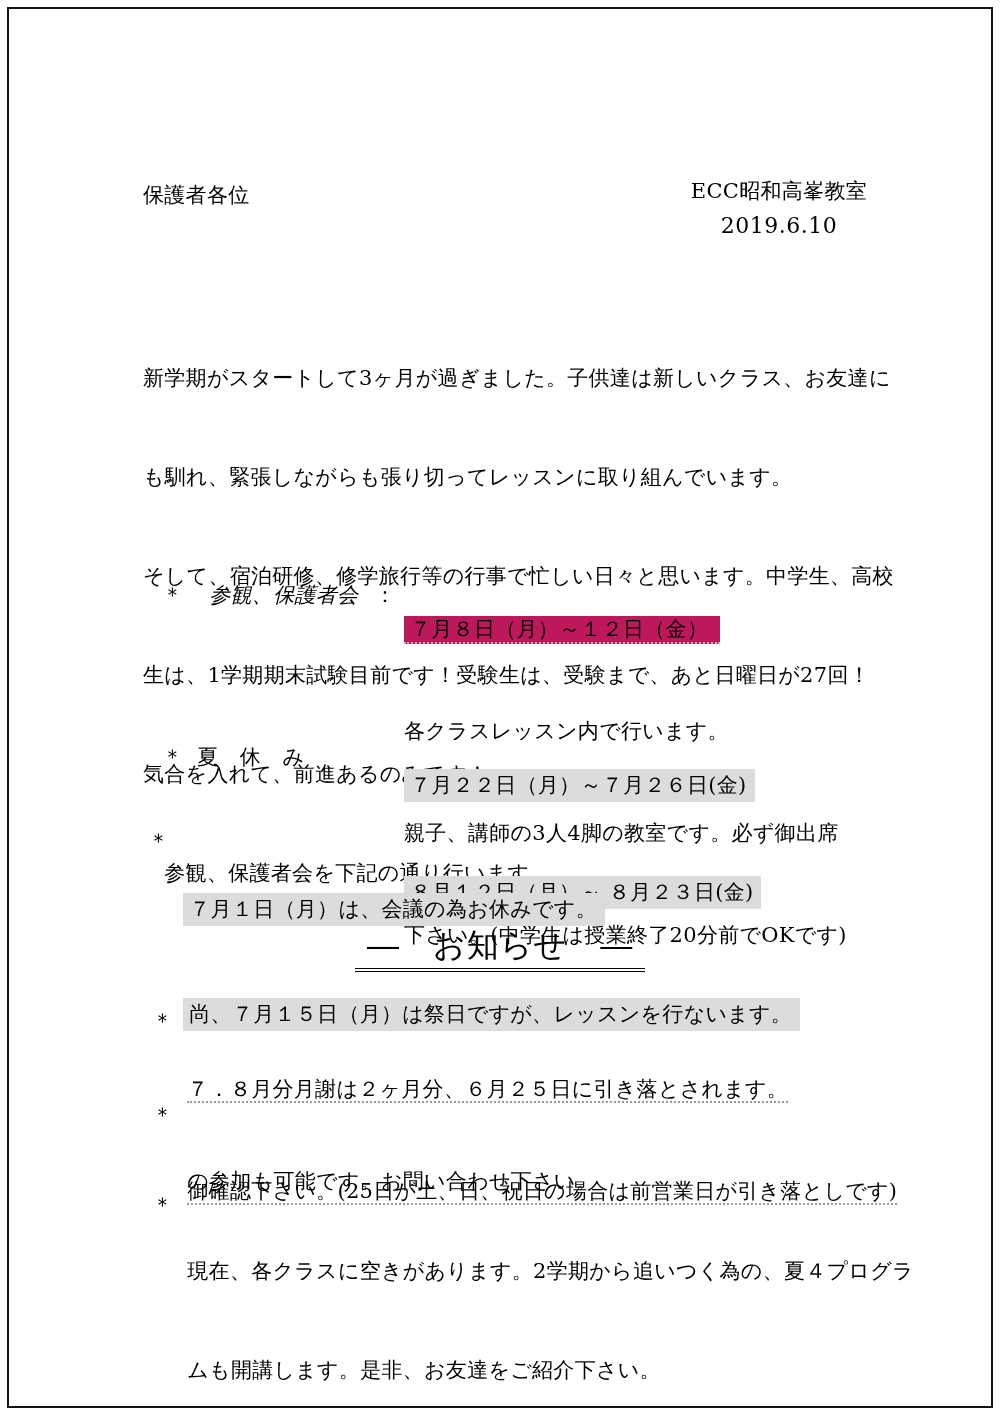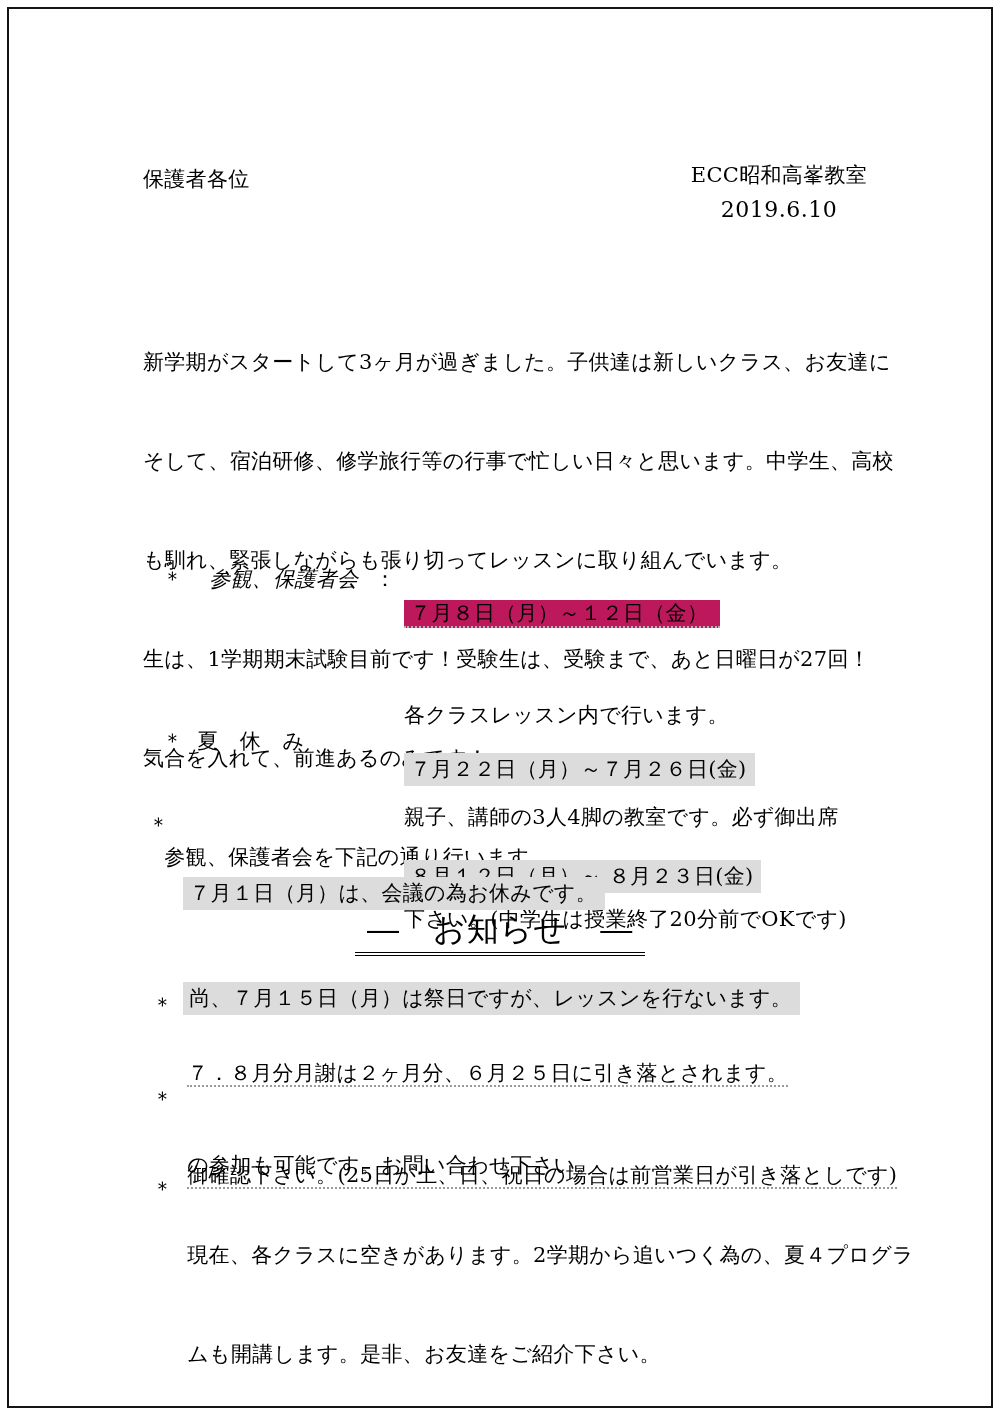--- a/index.html
+++ b/index.html
@@ -5,21 +5,21 @@
   html,body{margin:0;padding:0;}
   body{
     width:1000px;height:1415px;position:relative;background:#ffffff;
     font-family:"DejaVu Serif","Liberation Serif",serif;color:#000;
     overflow:hidden;
   }
   .page-border{
     position:absolute;left:7px;top:7px;right:7px;bottom:7px;
     border:2px solid #141414;pointer-events:none;
   }
-  .abs{position:absolute;}
+  .abs{position:absolute;margin-top:16px;}
   .t{font-size:21px;letter-spacing:0.3px;line-height:34px;white-space:pre;}
   .small{font-size:22px;}
   .italic{font-style:italic;}
   .hl{background:#be185d;padding:1px 12px 1px 6px;}
   .hl-dotted{border-bottom:2px dotted #b3b3b3;}
   .hl2{background:#dcdcdc;padding:1px 8px 2px 6px;display:inline-block;line-height:30px;}
   .dotted{border-bottom:2px dotted #9a9a9a;}
   .flexrow{display:flex;align-items:flex-start;}
   .bullet{margin-right:14px;flex:0 0 auto;}
   .heading-span{
@@ -34,22 +34,22 @@
 
 <div class="abs t" style="left:143px;top:162px;">保護者各位</div>
 
 <div class="abs" style="right:133px;top:162px;text-align:center;">
   <div class="t" style="line-height:26px;">ECC昭和高峯教室</div>
   <div class="small" style="margin-top:9px;letter-spacing:0.5px;">2019.6.10</div>
 </div>
 
 <div class="abs t" style="left:143px;top:280px;line-height:33px;">
   <div>新学期がスタートして3ヶ月が過ぎました。子供達は新しいクラス、お友達に</div>
+  <div>も馴れ、緊張しながらも張り切ってレッスンに取り組んでいます。</div>
   <div>そして、宿泊研修、修学旅行等の行事で忙しい日々と思います。中学生、高校</div>
-  <div>も馴れ、緊張しながらも張り切ってレッスンに取り組んでいます。</div>
   <div>生は、1学期期末試験目前です！受験生は、受験まで、あと日曜日が27回！</div>
   <div>気合を入れて、前進あるのみです！</div>
   <div>　参観、保護者会を下記の通り行います。</div>
 </div>
 
 <div class="abs t" style="left:148px;top:528px;">
   <span>＊</span><span class="italic" style="margin-left:26px;">参観、保護者会</span><span style="margin-left:16px;">：</span>
 </div>
 <div class="abs t" style="left:404px;top:528px;">
   <div><span class="hl hl-dotted">７月８日（月）～１２日（金）</span></div>

